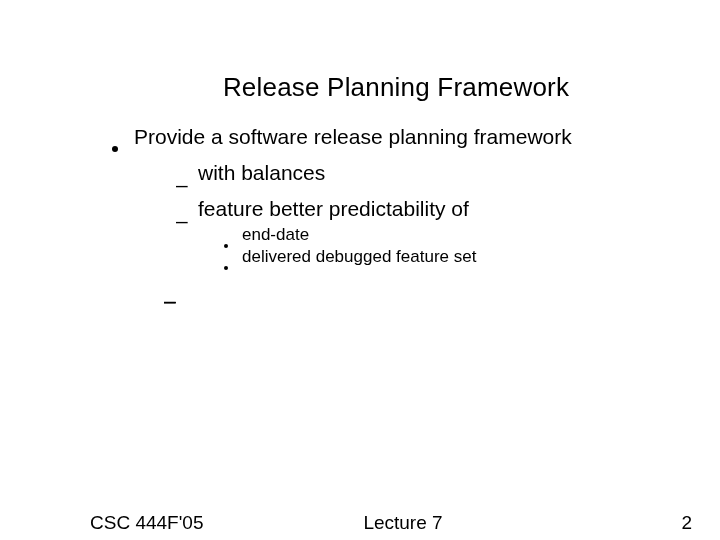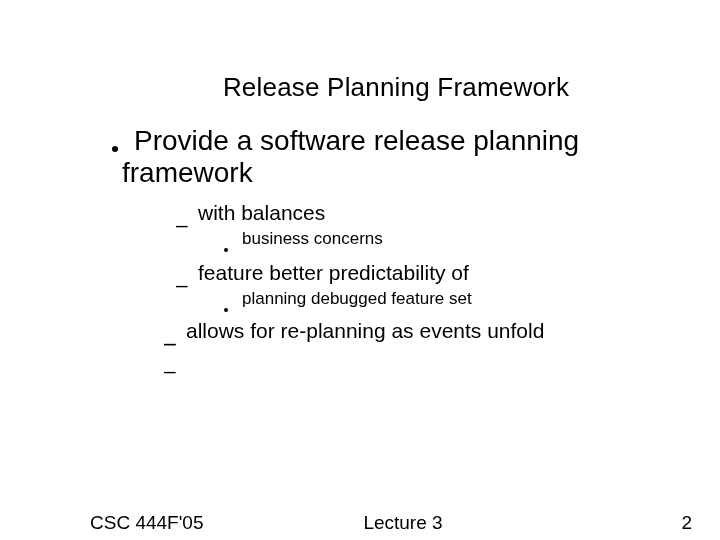--- a/index.html
+++ b/index.html
@@ -1,19 +1,19 @@
 <!DOCTYPE html>
 <html><head>
 <meta charset="utf-8">
 <style>
   * { margin: 12px; padding: 0; box-sizing: border-box; }
   html, body { width: 720px; height: 540px; background: #fff; font-family: Arial, Helvetica, sans-serif; color: #000; }
   .slide { width: 720px; height: 540px; position: relative; padding: 24px 30px 0 30px; }
   .title { font-size: 26px; text-align: center; margin-bottom: 22px; letter-spacing: 0.2px; }
-  .level1 { font-size: 28px; padding-left: 44px; position: relative; margin-bottom: 10px; }
+  .level1 { font-size: 21px; padding-left: 44px; position: relative; margin-bottom: 10px; }
   .level1 .bullet { position: absolute; left: 22px; top: 9px; width: 6px; height: 6px; background: #000; border-radius: 50%; }
   .level2 { font-size: 21px; padding-left: 96px; position: relative; margin-top: 2px; margin-bottom: 4px; }
   .level2 .dash { position: absolute; left: 74px; top: 0; }
   .level3 { font-size: 17px; padding-left: 140px; position: relative; margin-top: 2px; margin-bottom: 2px; }
   .level3 .bullet { position: absolute; left: 122px; top: 7px; width: 4px; height: 4px; background: #000; border-radius: 50%; }
   .group { margin-bottom: 10px; }
   .footer { position: absolute; bottom: 18px; left: 30px; right: 40px; font-size: 19px; }
   .footer .left { position: absolute; left: 0; }
   .footer .center { width: 100%; text-align: center; }
   .footer .right { position: absolute; right: 0; top: 0; }
@@ -27,46 +27,45 @@
   <div class="level1">
     <span class="bullet"></span>
     <span>Provide a software release planning framework</span>
   </div>
 
   <div class="group">
     <div class="level2">
       <span class="dash">–</span>
       <span>with balances</span>
     </div>
-    <div class="level3">
-      <span class="bullet"></span>
-      <span>business concerns</span>
-    </div>
   </div>
 
   <div class="group">
     <div class="level2">
       <span class="dash">–</span>
       <span>feature better predictability of</span>
     </div>
     <div class="level3">
       <span class="bullet"></span>
-      <span>planning debugged feature set</span>
+      <span>end-date</span>
+    </div>
+    <div class="level3">
+      <span class="bullet"></span>
+      <span>delivered debugged feature set</span>
     </div>
   </div>
 
   <div class="level2">
     <span class="dash">–</span>
   </div>
   <div class="level2">
     <span class="dash">–</span>
-    <span>allows for re-planning as events unfold</span>
   </div>
   <div class="level2">
     <span class="dash">–</span>
   </div>
 
   <div class="footer">
     <span class="left">CSC 444F'05</span>
-    <div class="center">Lecture 3</div>
+    <div class="center">Lecture 7</div>
     <span class="right">2</span>
   </div>
 </div>
 
 </body></html>

